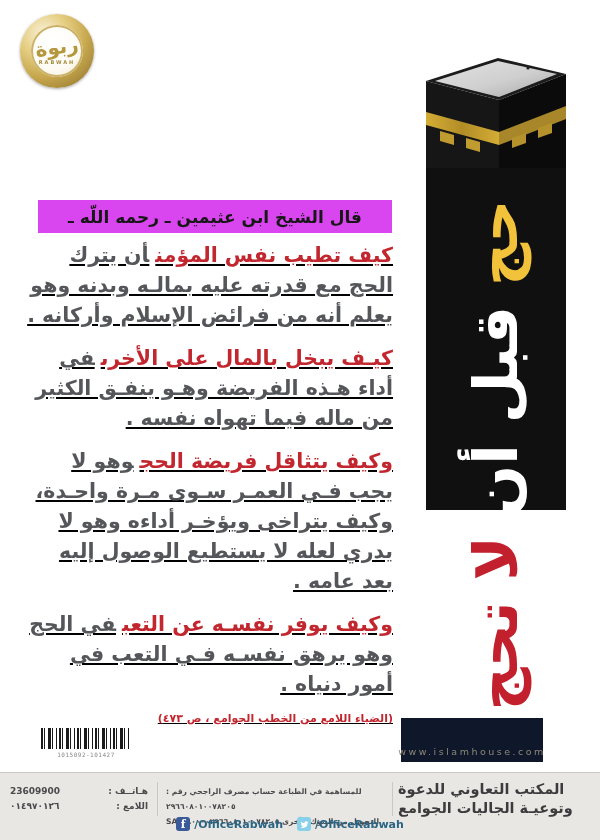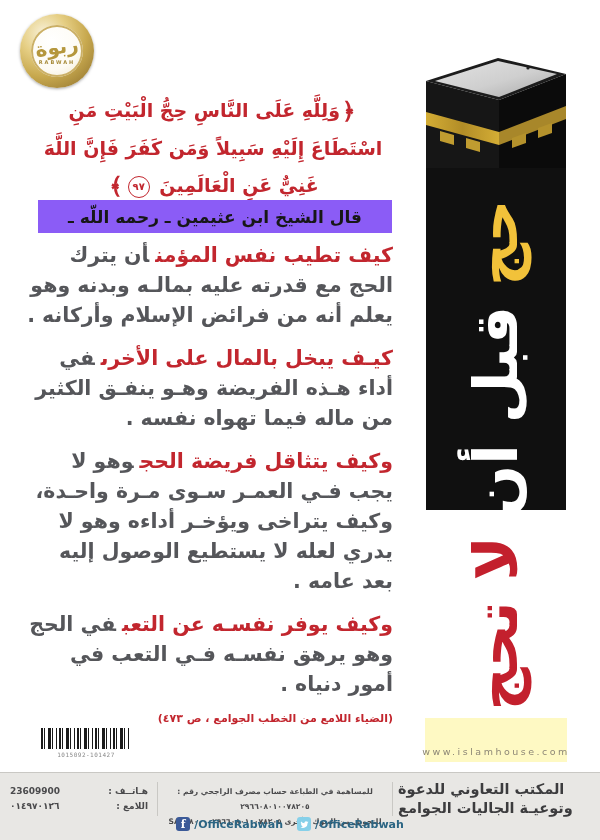--- a/index.html
+++ b/index.html
@@ -30,27 +30,27 @@
   .verse-text{font-size:19px;font-weight:bold;line-height:37px;}
   .bracket{font-size:23px;vertical-align:-2px;padding:0 2px;}
   .ayah-circle{
     display:inline-block;width:20px;height:20px;line-height:20px;border:1.5px solid #c2262e;
     border-radius:50%;font-size:10px;text-align:center;vertical-align:middle;margin:0 3px;
     font-weight:bold;
   }
   .verse-ref{font-size:10.5px;font-weight:bold;text-align:left;padding-left:26px;margin-top:6px;}
   
   .attribution{
-    position:absolute;left:38px;top:200px;width:354px;height:33px;background:#8b5cf6;
+    position:absolute;left:38px;top:200px;width:354px;height:33px;background:#d946ef;
     display:flex;align-items:center;justify-content:center;direction:rtl;
     font-size:17px;font-weight:bold;color:#171717;
   }
   
   .body-text{
-    position:absolute;left:22px;top:240px;width:371px;direction:rtl;text-align:right;
+    position:absolute;left:22px;top:240px;width:371px;direction:rtl;text-align:right;text-decoration:underline;
   }
   .para{margin:0 0 13px 0;font-size:20.5px;line-height:30px;font-weight:bold;color:#55565a;}
   .para .lead{color:#c2262e;}
   .para .ptext{margin-right:6px;}
   .citation{
     direction:rtl;text-align:right;font-size:11px;font-weight:bold;color:#c2262e;margin-top:0;
   }
   
   .barcode-wrap{position:absolute;left:38px;top:728px;width:96px;text-align:center;}
   .barcode{
@@ -67,37 +67,37 @@
     position:absolute;left:426px;top:168px;width:140px;height:342px;background:#101010;
   }
   .vertical-slogan{
     position:absolute;left:241px;top:385px;width:510px;height:140px;
     transform:rotate(-90deg);transform-origin:center;
     display:flex;direction:rtl;align-items:center;justify-content:center;gap:20px;
     font-size:60px;font-weight:bold;white-space:nowrap;
   }
   
   .islamhouse-box{
-    position:absolute;left:425px;top:718px;width:142px;height:44px;background:#fef9c3;
+    position:absolute;left:401px;top:718px;width:142px;height:44px;background:#0f172a;
     display:flex;align-items:flex-end;justify-content:center;padding-bottom:5px;box-sizing:border-box;
   }
   .islamhouse-url{font-size:9.5px;color:#8d8776;letter-spacing:2.5px;}
   
   .footer{
     position:absolute;left:0;top:772px;width:600px;height:68px;background:#e8e7e4;
     border-top:1px solid #c9c8c4;
   }
   .org-name{
     position:absolute;right:12px;top:7px;width:190px;direction:rtl;text-align:left;
     font-size:14.5px;font-weight:bold;color:#3c3c3e;line-height:19px;
   }
   .f-divider{position:absolute;top:9px;width:1px;height:34px;background:#c9c8c4;}
   .divider-1{left:157px;} .divider-2{left:392px;}
   .donation{
-    position:absolute;left:166px;top:11px;width:218px;direction:rtl;text-align:center;
+    position:absolute;left:166px;top:11px;width:218px;direction:rtl;text-align:left;
     font-size:7.6px;font-weight:bold;color:#4a4a4c;line-height:15px;
   }
   .phonefax{
     position:absolute;left:10px;top:11px;width:138px;direction:rtl;
     font-size:9px;font-weight:bold;color:#4a4a4c;
   }
   .pf-row{display:flex;justify-content:space-between;line-height:15px;}
   .social-row{
     position:absolute;left:170px;top:44px;width:240px;display:flex;align-items:center;justify-content:center;gap:14px;
   }
@@ -111,24 +111,20 @@
 
 <div class="poster">
 
   <div class="logo">
     <div class="logo-inner">
       <div class="logo-callig">ربوة</div>
       <div class="logo-latin">RABWAH</div>
     </div>
   </div>
 
-  <div class="verse-block">
-    <div class="verse-text"><span class="bracket">﴿</span><span>وَلِلَّهِ عَلَى النَّاسِ حِجُّ الْبَيْتِ مَنِ اسْتَطَاعَ إِلَيْهِ سَبِيلاً وَمَن كَفَرَ فَإِنَّ اللَّهَ غَنِيٌّ عَنِ الْعَالَمِينَ</span> <span class="ayah-circle">٩٧</span><span class="bracket">﴾</span></div>
-    <div class="verse-ref">آل عمران (٩٧)</div>
-  </div>
 
   <div class="attribution">
     <span>قال الشيخ ابن عثيمين ـ رحمه اللّه ـ</span>
   </div>
 
   <div class="body-text">
     <p class="para"><span class="lead">كيف تطيب نفس المؤمن</span><span class="ptext">أن يترك الحج مع قدرته عليه بمالـه وبدنه وهو يعلم أنه من فرائض الإسلام وأركانه .</span></p>
     <p class="para"><span class="lead">كيـف يبخل بالمال على الأخرى</span><span class="ptext">في أداء هـذه الفريضة وهـو ينفـق الكثير من ماله فيما تهواه نفسه .</span></p>
     <p class="para"><span class="lead">وكيف يتثاقل فريضة الحج</span><span class="ptext">وهو لا يجب فـي العمـر سـوى مـرة واحـدة، وكيف يتراخى ويؤخـر أداءه وهو لا يدري لعله لا يستطيع الوصول إليه بعد عامه .</span></p>
     <p class="para"><span class="lead">وكيف يوفر نفسـه عن التعب</span><span class="ptext">في الحج وهو يرهق نفسـه فـي التعب في أمور دنياه .</span></p>

